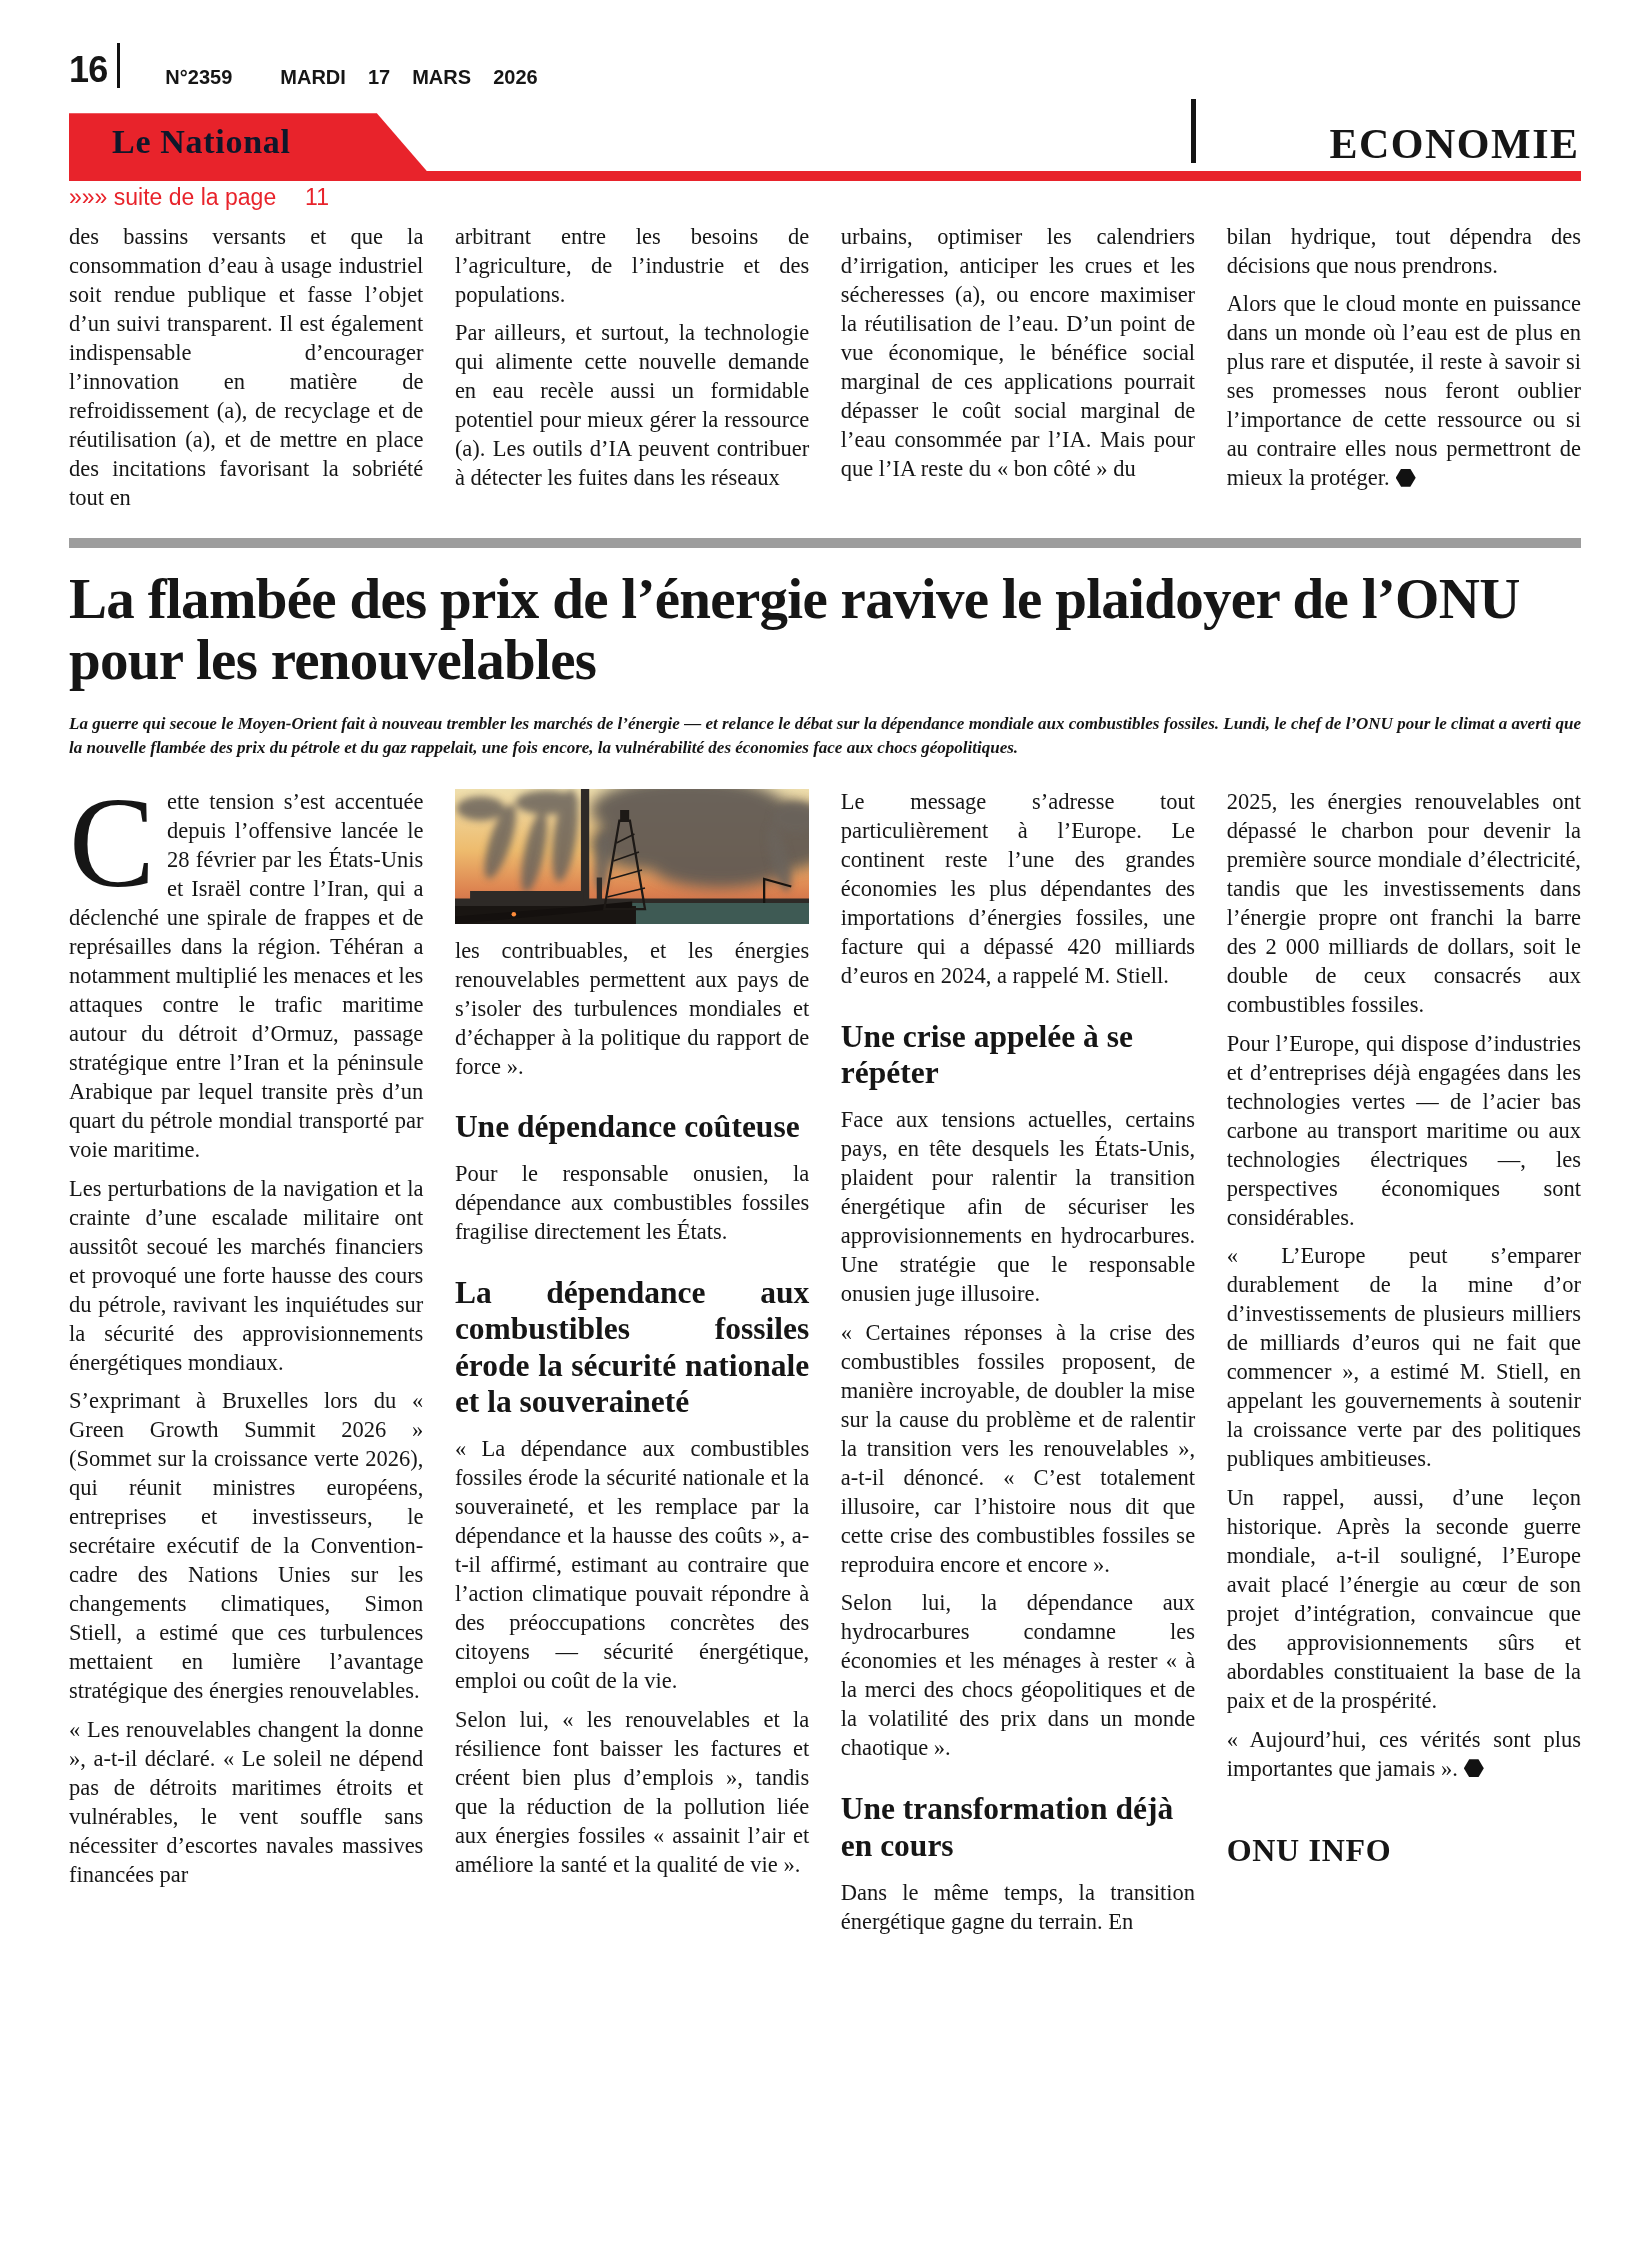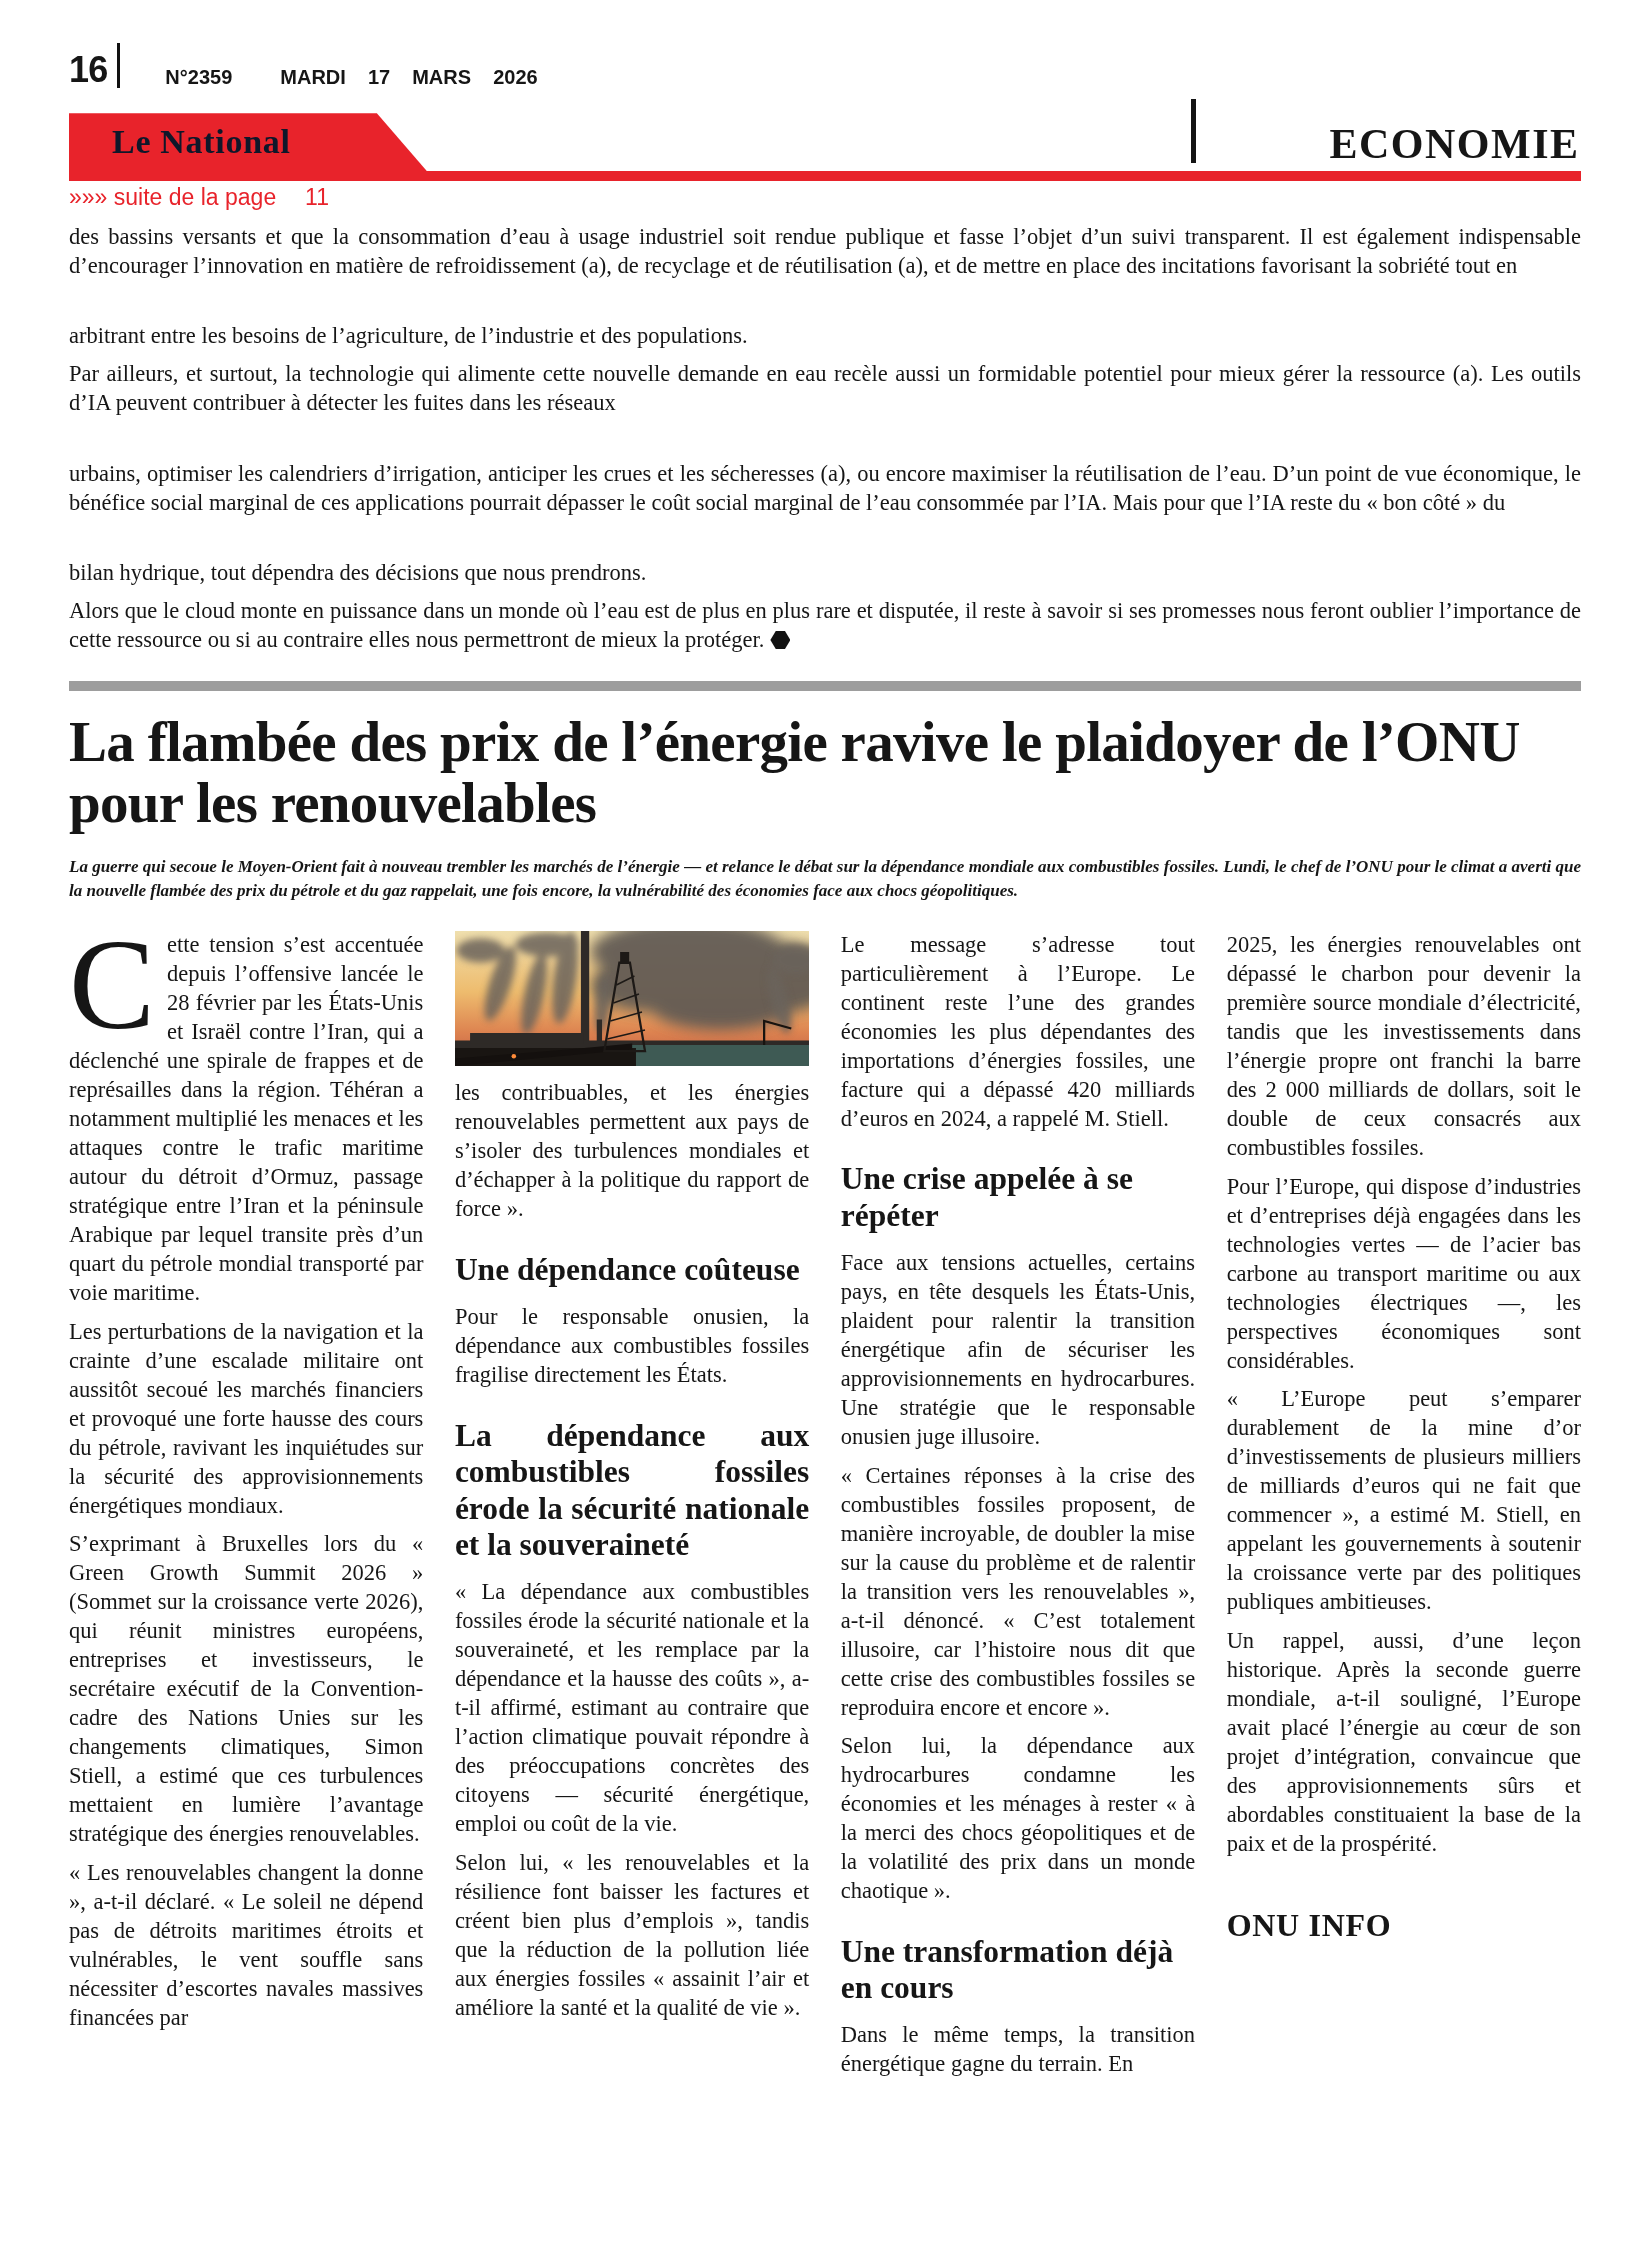--- a/index.html
+++ b/index.html
@@ -58,21 +58,21 @@
     font-size:23px;color:var(--red);
   }
   .cont-page{margin-left:22.5px;}
   
   .cols{display:flex;gap:31.5px;}
   .col{flex:1 1 0;min-width:0;}
   .para{
     font-size:22.5px;line-height:29px;
     text-align:justify;margin:0 0 9.7px 0;
   }
-  .top-cols{margin-top:10.5px;flex-direction:column;}
+  .top-cols{margin-top:10.5px;}
   
   .divider{height:10.5px;background:var(--gray);margin-top:16.5px;}
   .headline{
     font-size:57px;line-height:1.08;font-weight:700;
     letter-spacing:-0.7px;margin:19.5px 0 0 0;
   }
   .lede{
     font-size:17px;line-height:1.42;font-weight:700;font-style:italic;
     margin:21px 0 0 0;text-align:justify;
   }
@@ -223,18 +223,19 @@
       <p class="para">Selon lui, la dépendance aux hydrocarbures condamne les économies et les ménages à rester « à la merci des chocs géopolitiques et de la volatilité des prix dans un monde chaotique ».</p>
       <h3 class="subhead">Une transformation déjà en cours</h3>
       <p class="para">Dans le même temps, la transition énergétique gagne du terrain. En</p>
     </div>
 
     <div class="col">
       <p class="para">2025, les énergies renouvelables ont dépassé le charbon pour devenir la première source mondiale d’électricité, tandis que les investissements dans l’énergie propre ont franchi la barre des 2 000 milliards de dollars, soit le double de ceux consacrés aux combustibles fossiles.</p>
       <p class="para">Pour l’Europe, qui dispose d’industries et d’entreprises déjà engagées dans les technologies vertes — de l’acier bas carbone au transport maritime ou aux technologies électriques —, les perspectives économiques sont considérables.</p>
       <p class="para">« L’Europe peut s’emparer durablement de la mine d’or d’investissements de plusieurs milliers de milliards d’euros qui ne fait que commencer », a estimé M. Stiell, en appelant les gouvernements à soutenir la croissance verte par des politiques publiques ambitieuses.</p>
       <p class="para">Un rappel, aussi, d’une leçon historique. Après la seconde guerre mondiale, a-t-il souligné, l’Europe avait placé l’énergie au cœur de son projet d’intégration, convaincue que des approvisionnements sûrs et abordables constituaient la base de la paix et de la prospérité.</p>
+      <p class="para"><span>« Aujourd’hui, ces vérités sont plus importantes que jamais ».</span><span class="hex"></span></p>
       <div class="signature">ONU INFO</div>
     </div>
 
   </section>
 </div>
 
 
 </body></html>

